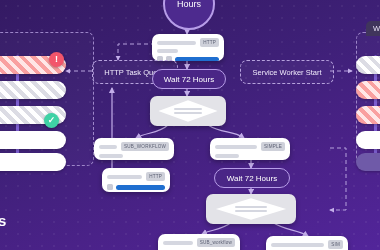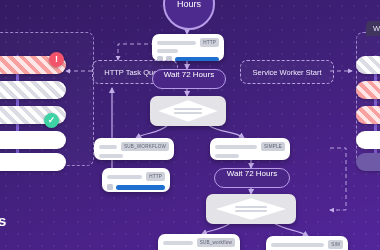--- a/index.html
+++ b/index.html
@@ -50,21 +50,21 @@
   
   .start-node{
     position:absolute;border-radius:50%;
     background:#4d2a8e;border:2px solid #b79de8;
     display:flex;align-items:center;justify-content:center;
     color:#ffffff;font-size:9px;
   }
   .pill{
     position:absolute;border-radius:11px;
     background:#4a2686;border:1.4px solid #b79de8;
-    display:flex;align-items:flex-start;justify-content:center;
+    display:flex;align-items:center;justify-content:center;
     color:#ffffff;font-size:8px;white-space:nowrap;
   }
   .dashedbox{
     position:absolute;border-radius:7px;
     border:1.2px dashed #b6a2dd;background:rgba(255,255,255,.03);
     display:flex;align-items:center;justify-content:center;
     color:#efe9fb;font-size:7.5px;white-space:nowrap;
   }
   .card{
     position:absolute;background:#ffffff;border-radius:7px;

